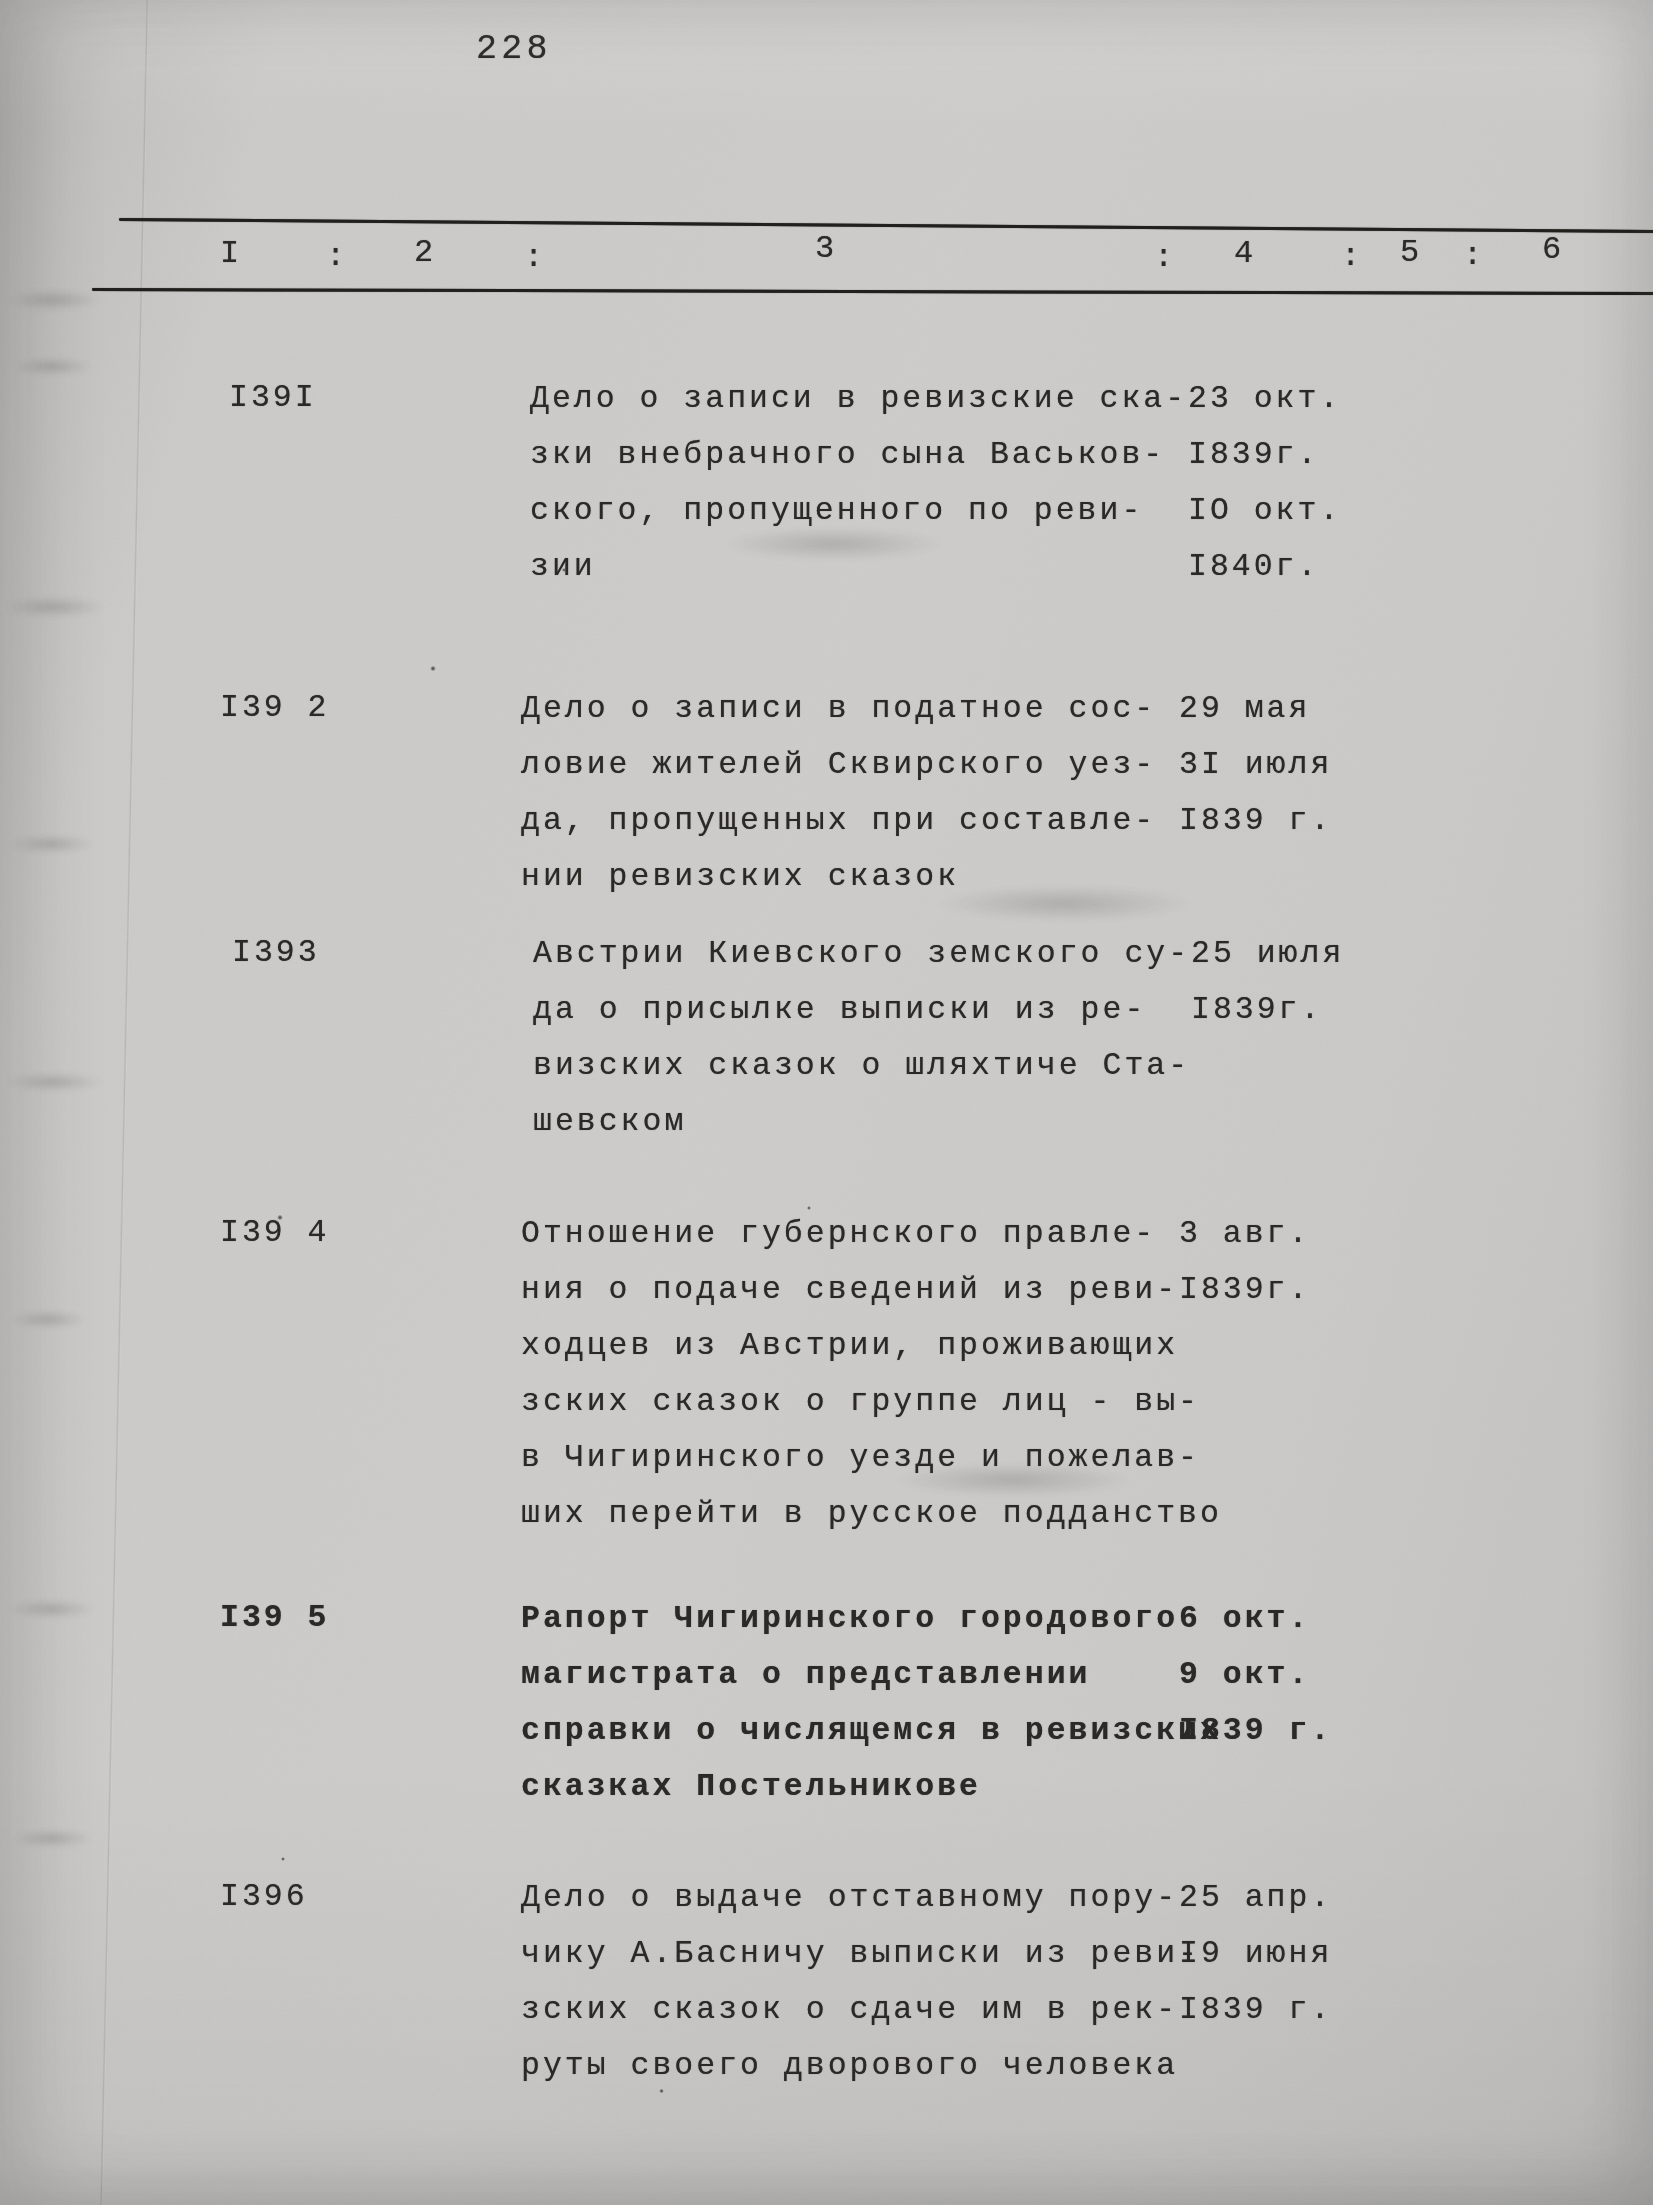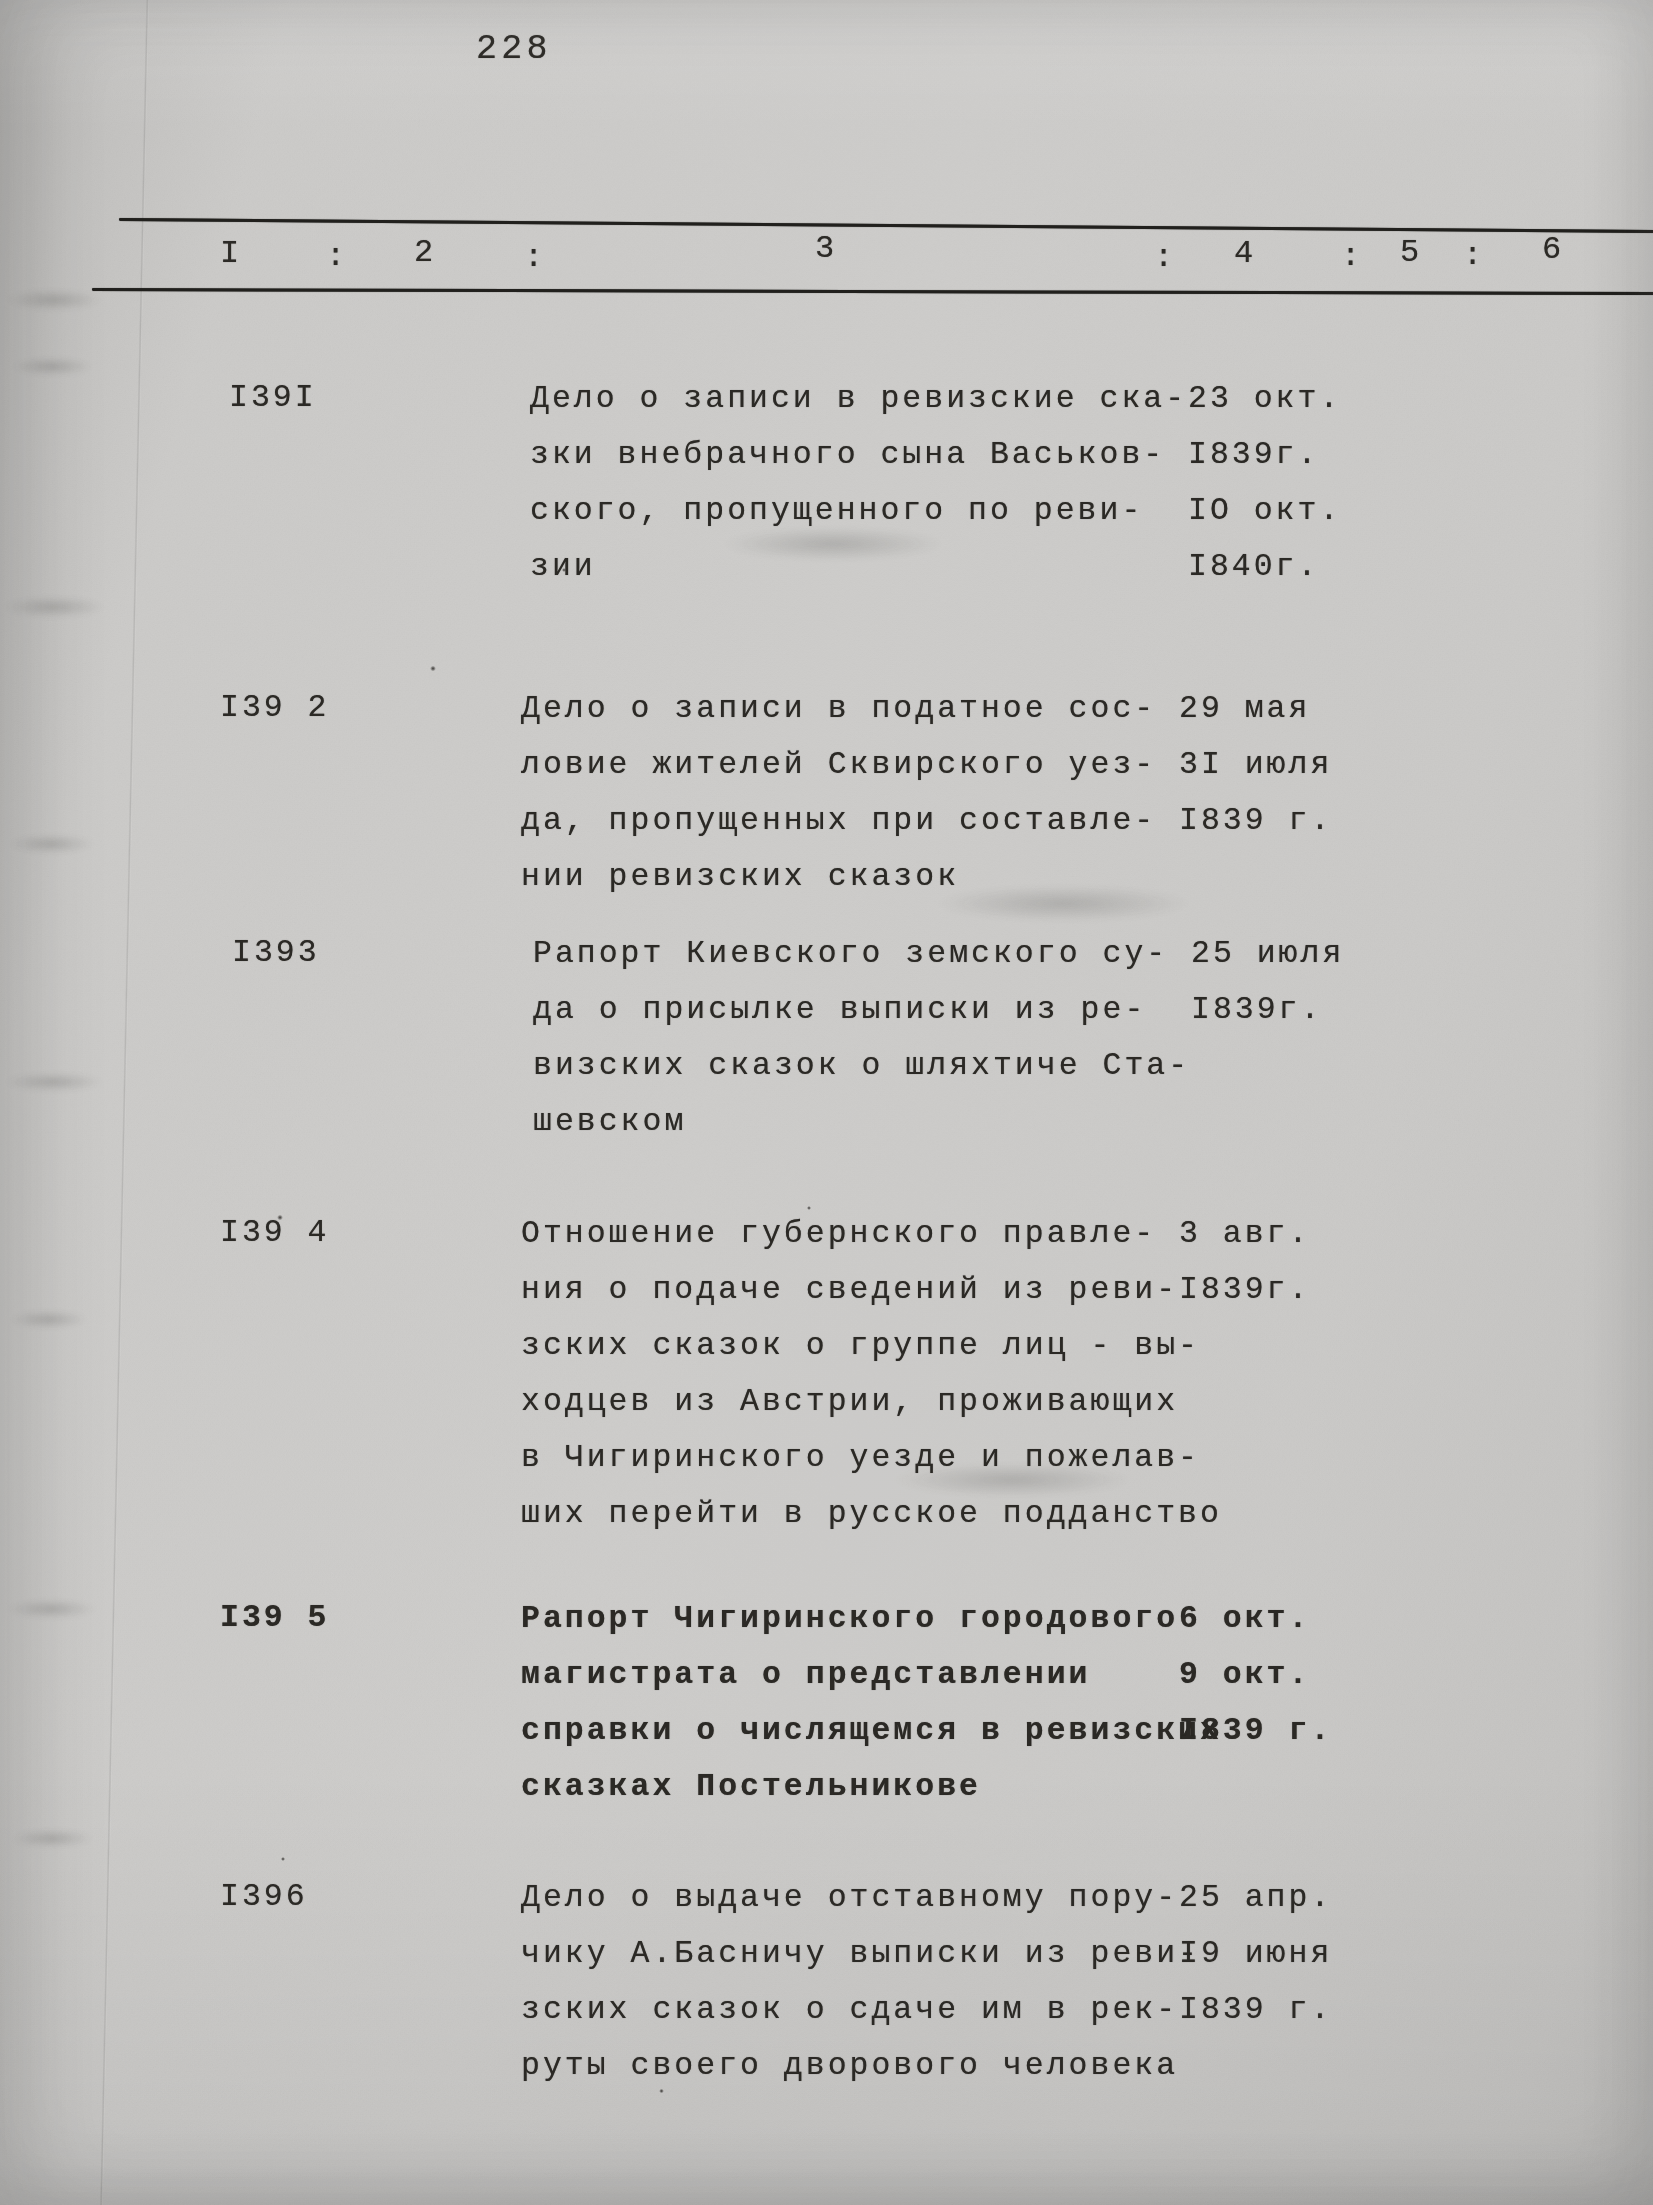--- a/index.html
+++ b/index.html
@@ -152,21 +152,21 @@
         </div>
       <div class="line">
           <span class="desc">нии ревизских сказок</span>
           <span class="date"></span>
         </div>
     </div>
 
     <div class="entry" style="top:926px;margin-left:12px;">
       <div class="num">I393</div>
       <div class="line">
-          <span class="desc">Рапорт Киевского земского су-</span>
+          <span class="desc">Австрии Киевского земского су-</span>
           <span class="date">25 июля</span>
         </div>
       <div class="line">
           <span class="desc">да о присылке выписки из ре-</span>
           <span class="date">I839г.</span>
         </div>
       <div class="line">
           <span class="desc">визских сказок о шляхтиче Ста-</span>
           <span class="date"></span>
         </div>
@@ -180,25 +180,25 @@
       <div class="num">I39 4</div>
       <div class="line">
           <span class="desc">Отношение губернского правле-</span>
           <span class="date">3 авг.</span>
         </div>
       <div class="line">
           <span class="desc">ния о подаче сведений из реви-</span>
           <span class="date">I839г.</span>
         </div>
       <div class="line">
+          <span class="desc">ходцев из Австрии, проживающих</span>
+          <span class="date"></span>
+        </div>
+      <div class="line">
           <span class="desc">зских сказок о группе лиц - вы-</span>
-          <span class="date"></span>
-        </div>
-      <div class="line">
-          <span class="desc">ходцев из Австрии, проживающих</span>
           <span class="date"></span>
         </div>
       <div class="line">
           <span class="desc">в Чигиринского уезде и пожелав-</span>
           <span class="date"></span>
         </div>
       <div class="line">
           <span class="desc">ших перейти в русское подданство</span>
           <span class="date"></span>
         </div>

